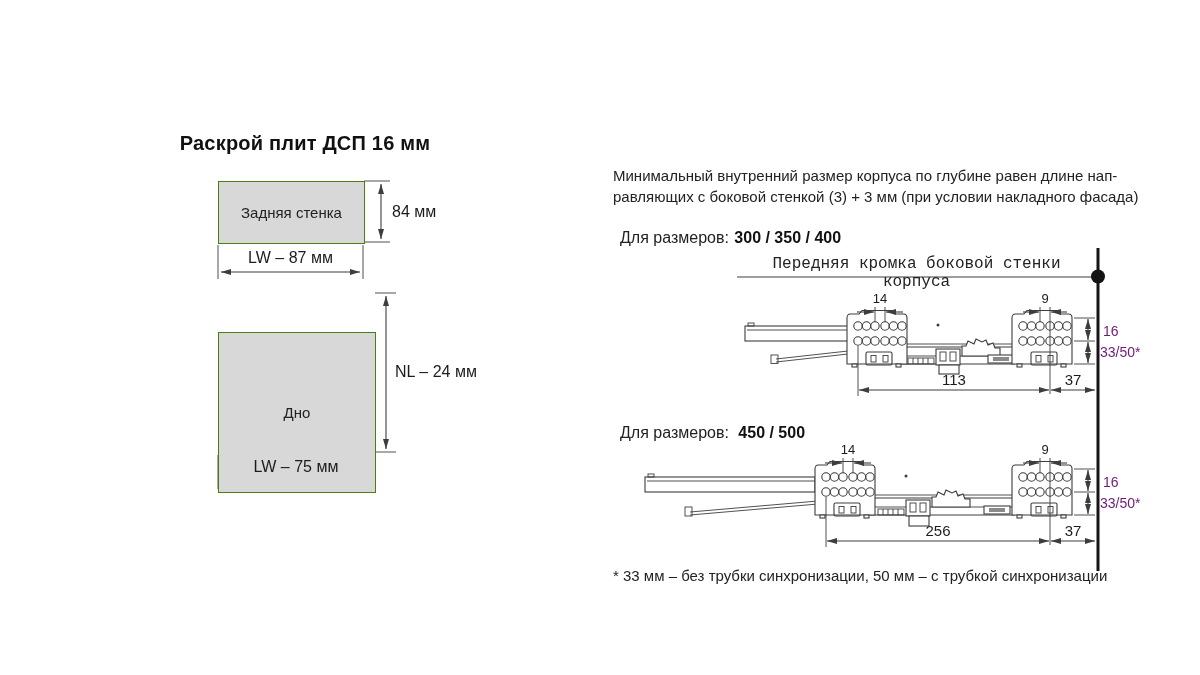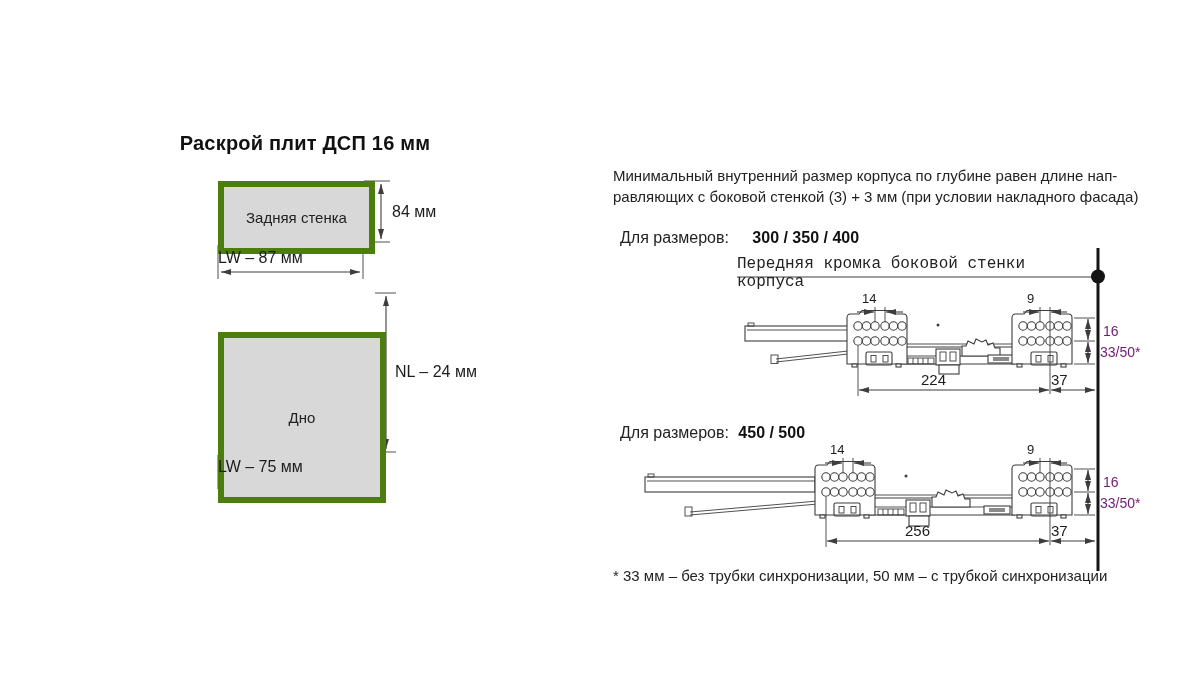--- a/index.html
+++ b/index.html
@@ -6,22 +6,22 @@
   #stage{position:relative;width:1200px;height:675px;background:#ffffff;overflow:hidden;
          font-family:"Liberation Sans","DejaVu Sans",sans-serif;color:#1c1c1c;}
   .abs{position:absolute;}
   .title{font-size:20px;font-weight:bold;text-align:center;letter-spacing:.2px;color:#111;}
   .body-text{font-size:15px;color:#222;white-space:nowrap;}
   .sizes-line{font-size:16px;color:#222;white-space:nowrap;}
   .sizes-line b{font-weight:bold;color:#111;}
   .dim{font-size:15px;color:#1c1c1c;white-space:nowrap;}
   .dim-sm{font-size:13px;color:#1c1c1c;white-space:nowrap;}
   .dim-md{font-size:14px;color:#701a75;white-space:nowrap;}
-  .ctr{}
-  .panel{background:#d8d8d8;border:6px solid #4d7c0f;display:flex;align-items:center;justify-content:center;}
+  .ctr{text-align:center;}
+  .panel{background:#d8d8d8;border:1px solid #4d7c0f;display:flex;align-items:center;justify-content:center;}
   .panel span{font-size:15px;color:#222;}
   .footnote{font-size:15px;color:#222;white-space:nowrap;}
   svg{position:absolute;left:0;top:0;pointer-events:none;}
   .ln{stroke:#3d3d3d;stroke-width:1.1;fill:none;}
   .thin{stroke:#3d3d3d;stroke-width:0.9;fill:none;}
   .fw{stroke:#3d3d3d;stroke-width:1.1;fill:#ffffff;}
   .fd{fill:#3d3d3d;stroke:none;}
   .thick{stroke:#141414;stroke-width:3;fill:none;}
 </style>
 </head>
@@ -212,30 +212,30 @@
   </div>
   <div class="abs dim" style="left:395px;top:363px;font-size:16px;">NL – 24 мм</div>
   <div class="abs dim ctr" style="left:218px;top:458px;width:156px;font-size:16px;">LW – 75 мм</div>
 
 
   <div class="abs body-text" style="left:613px;top:167px;">Минимальный внутренний размер корпуса по глубине равен длине нап-</div>
   <div class="abs body-text" style="left:613px;top:188px;">равляющих с боковой стенкой (3) + 3 мм (при условии накладного фасада)</div>
 
   <div class="abs sizes-line" style="left:620px;top:229px;">
     <span>Для размеров:</span>
-    <b style="margin-left:19px;">300 / 350 / 400</b>
+    <b style="margin-left:1px;">300 / 350 / 400</b>
   </div>
 
   <div class="abs ctr" style="left:737px;top:255px;width:359px;font-size:16px;color:#222;font-family:Liberation Mono, monospace;">Передняя кромка боковой стенки корпуса</div>
 
   <div class="abs dim-sm ctr" style="left:862px;top:291px;width:36px;">14</div>
   <div class="abs dim-sm ctr" style="left:1027px;top:291px;width:36px;">9</div>
   <div class="abs dim-md" style="left:1103px;top:323px;">16</div>
   <div class="abs dim-md" style="left:1100px;top:344px;">33/50*</div>
-  <div class="abs dim ctr" style="left:921px;top:371px;width:66px;">224</div>
+  <div class="abs dim ctr" style="left:921px;top:371px;width:66px;">113</div>
   <div class="abs dim ctr" style="left:1051px;top:371px;width:44px;">37</div>
 
   <div class="abs sizes-line" style="left:620px;top:424px;">
     <span>Для размеров:</span>
     <b style="margin-left:5px;">450 / 500</b>
   </div>
 
   <div class="abs dim-sm ctr" style="left:830px;top:442px;width:36px;">14</div>
   <div class="abs dim-sm ctr" style="left:1027px;top:442px;width:36px;">9</div>
   <div class="abs dim-md" style="left:1103px;top:474px;">16</div>

